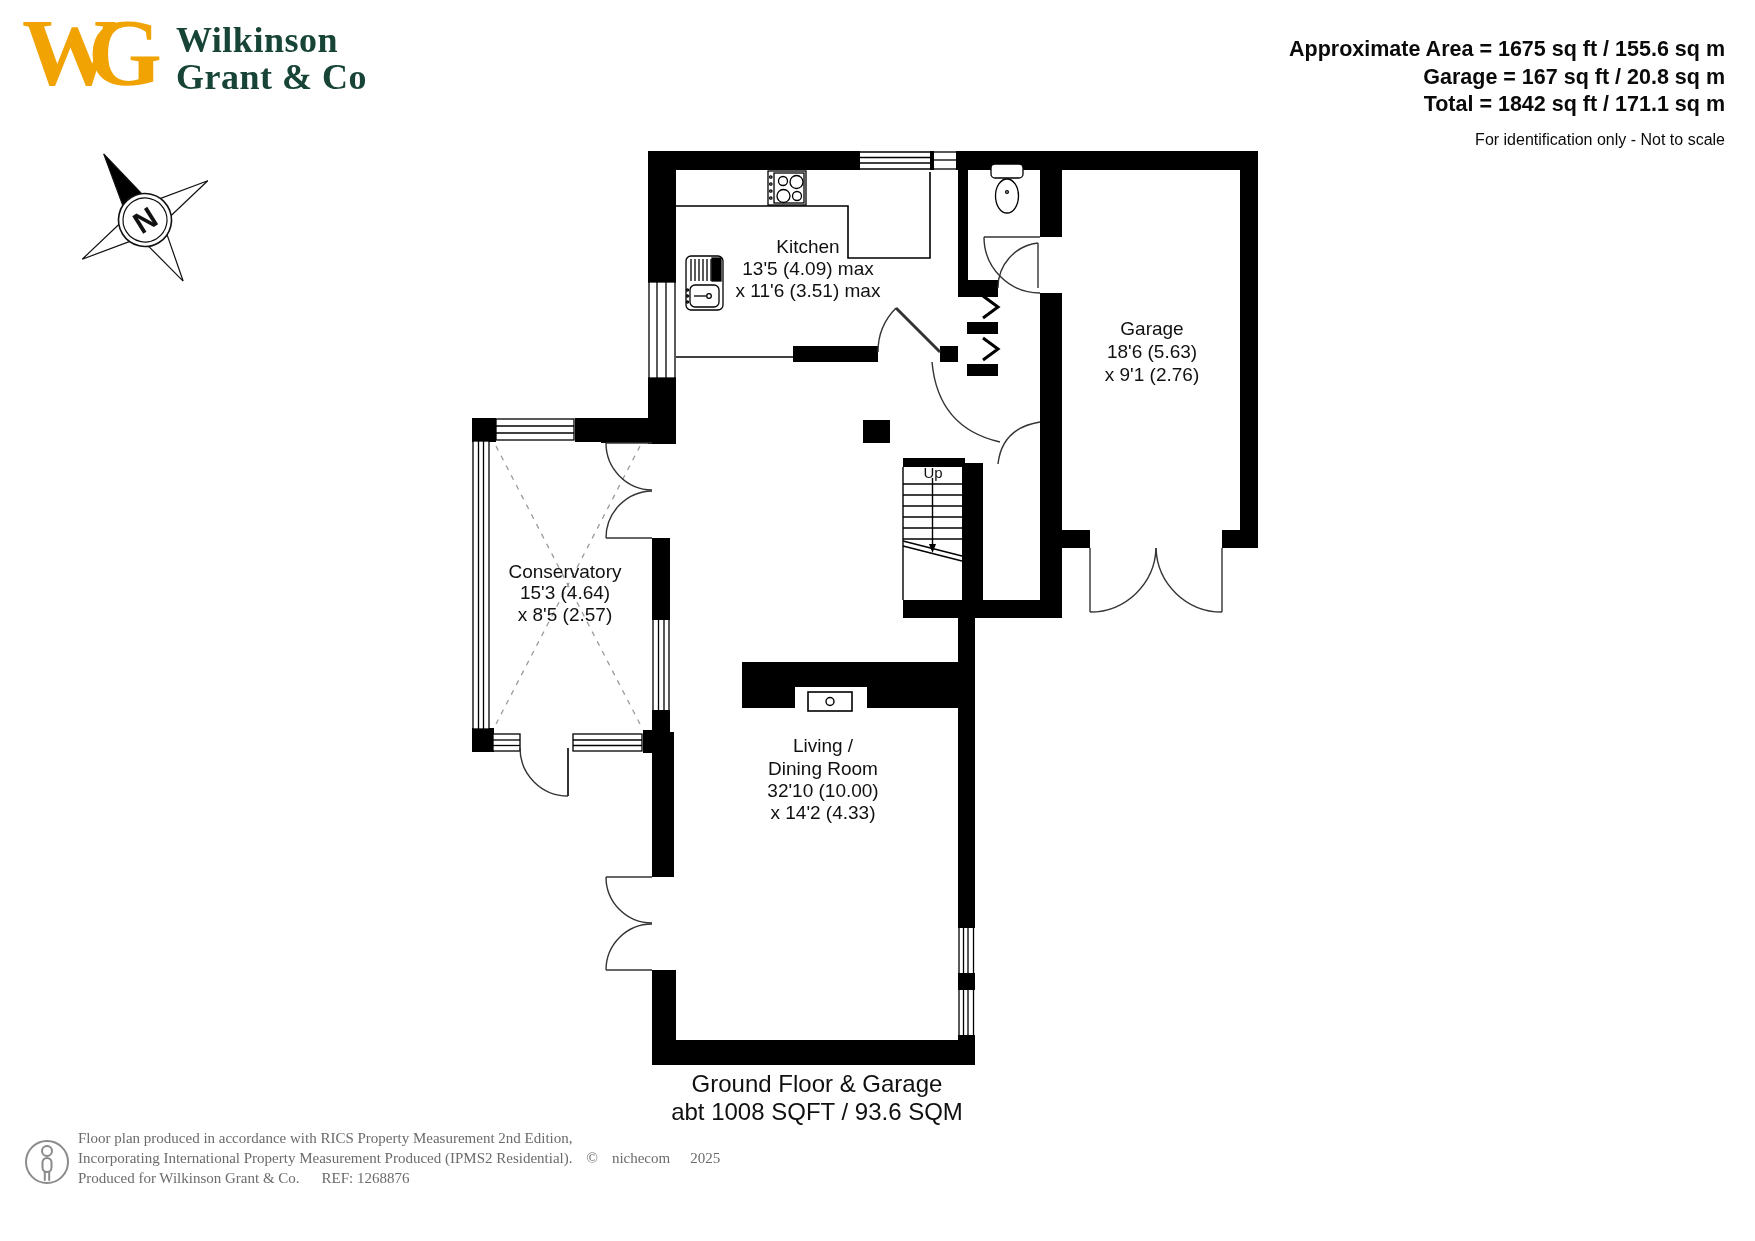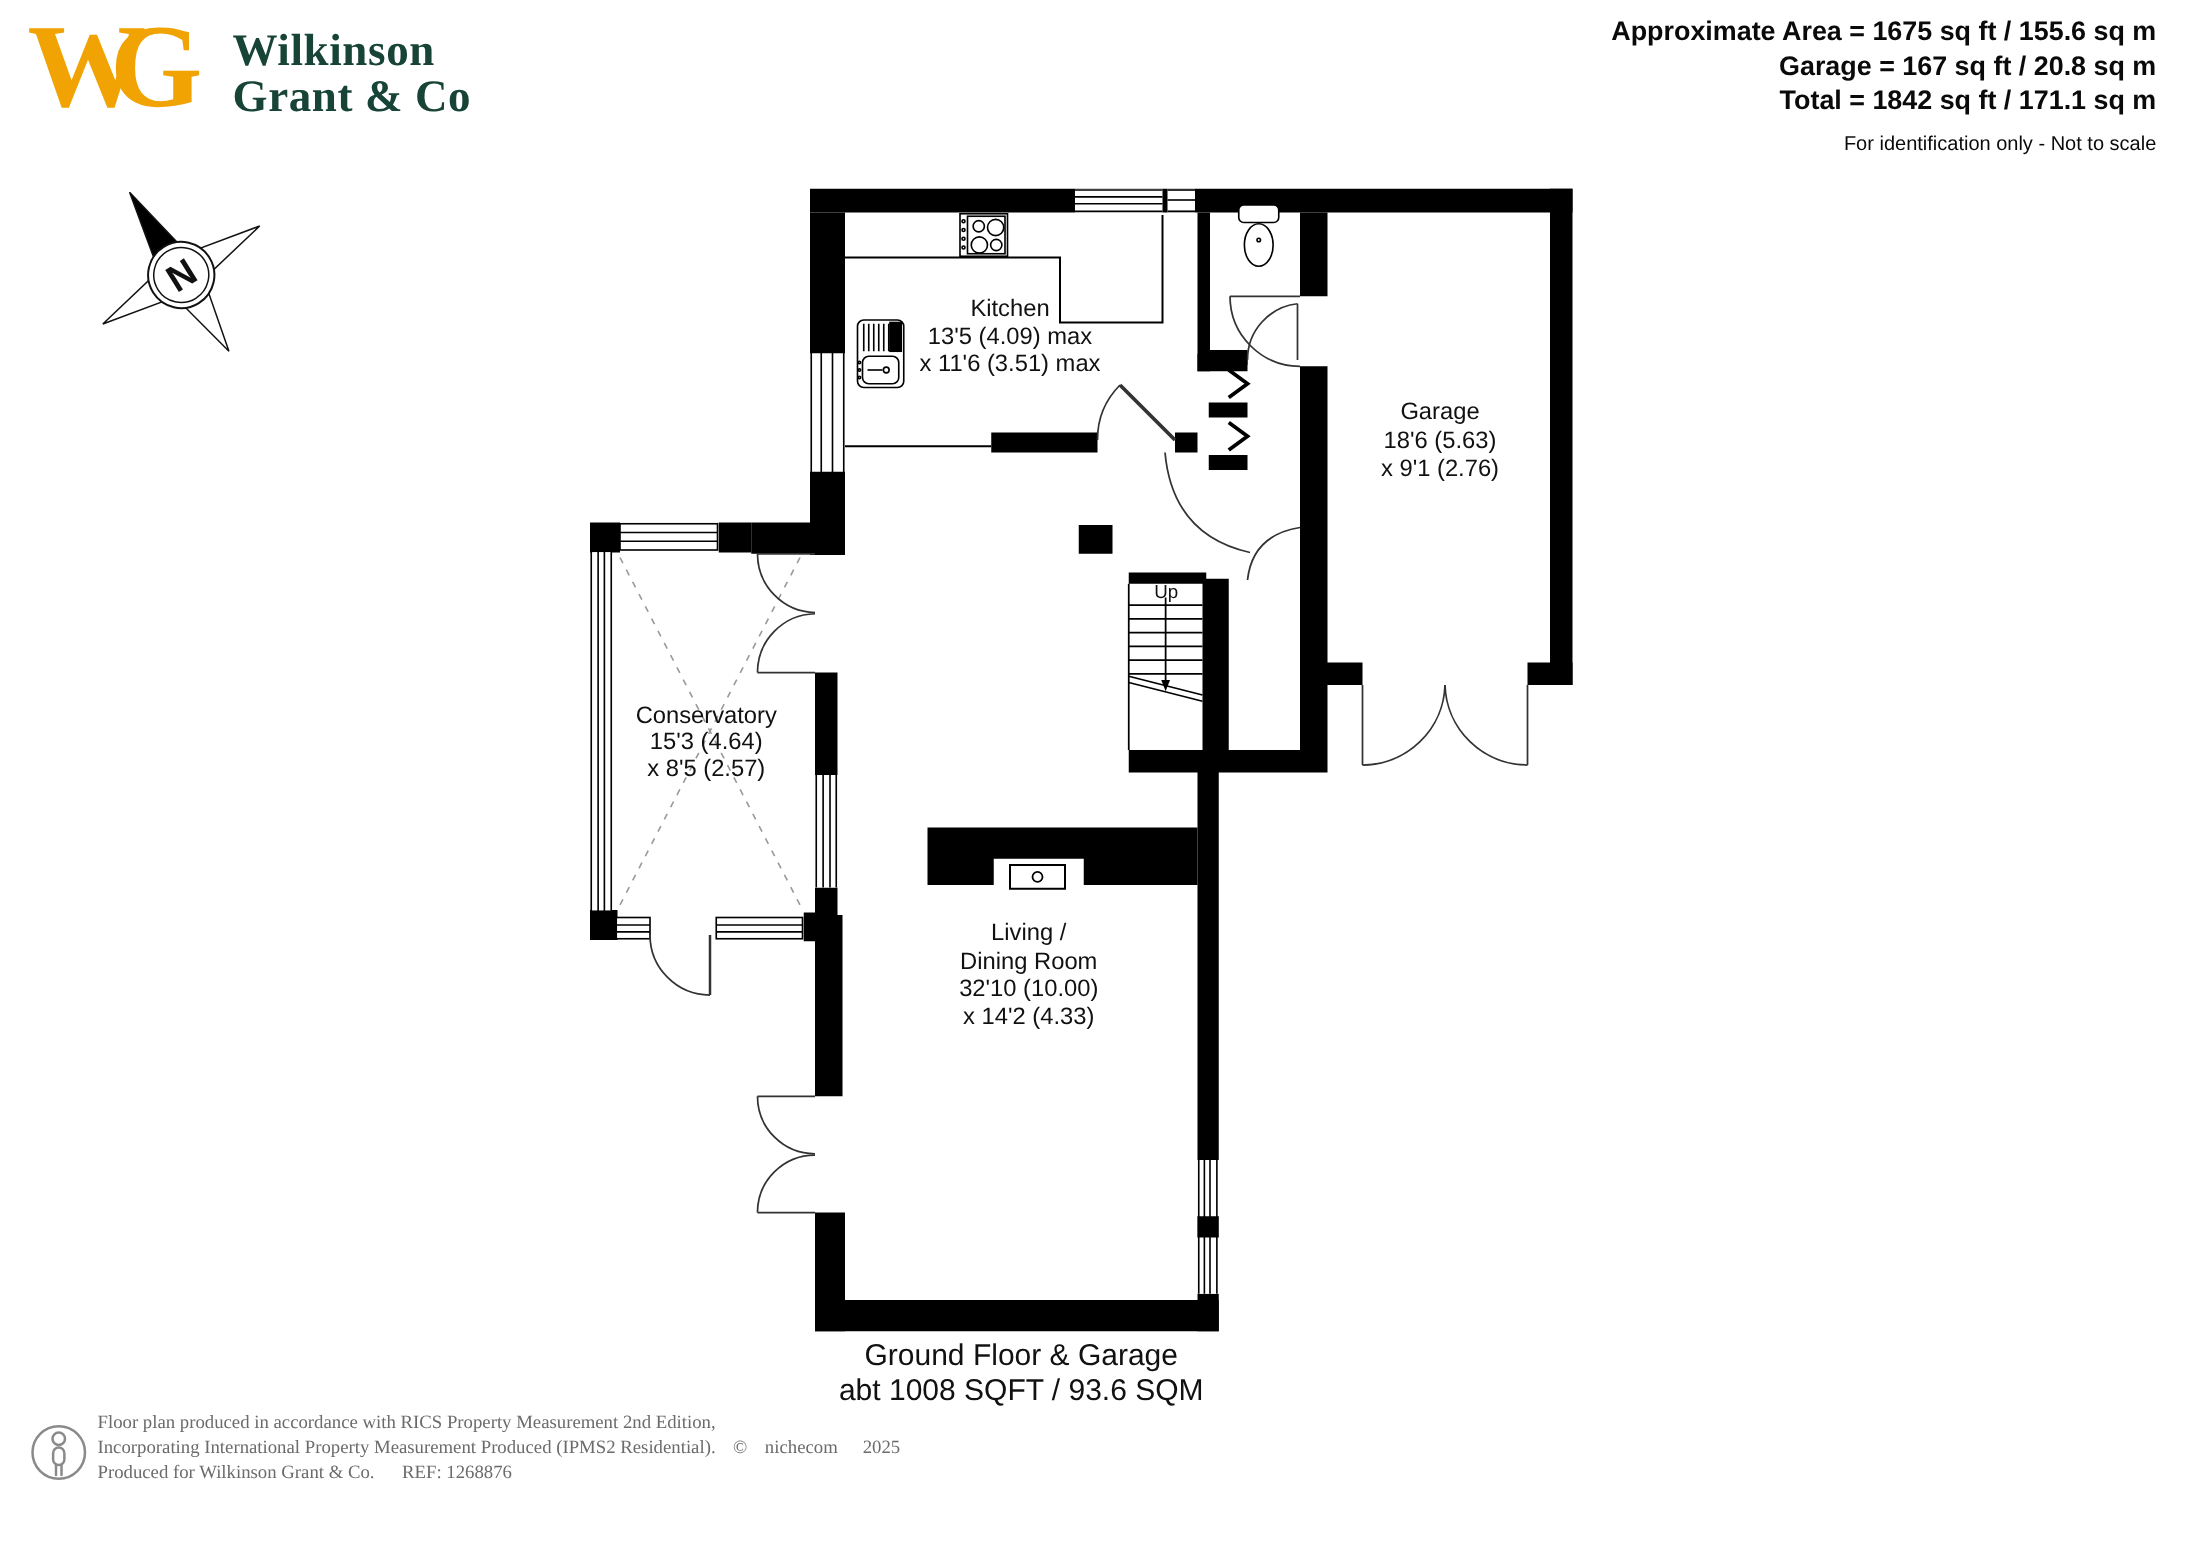--- a/index.html
+++ b/index.html
@@ -4,24 +4,24 @@
 <style>
   html,body{margin:0;padding:0;background:#ffffff;}
   #canvas{position:relative;width:1755px;height:1241px;background:#ffffff;overflow:hidden;
           font-family:"Liberation Sans",sans-serif;}
   
   .logo-mono{position:absolute;top:6px;left:22px;width:160px;height:100px;}
   .logo-w,.logo-g{position:absolute;top:0;font-family:"Liberation Serif",serif;font-weight:700;
           font-size:95px;line-height:95px;color:#F0A302;}
   .logo-w{left:0;}
   .logo-g{left:66px;}
-  .logo-name{position:absolute;top:22px;left:186px;color:#174437;
+  .logo-name{position:absolute;top:22px;left:176px;color:#174437;
           font-family:"Liberation Serif",serif;font-weight:700;font-size:36px;line-height:37px;
           letter-spacing:.5px;}
-  .area-block{position:absolute;top:12px;right:30px;text-align:right;color:#0a0a0a;
+  .area-block{position:absolute;top:36px;right:30px;text-align:right;color:#0a0a0a;
           font-size:21.5px;font-weight:700;line-height:27.5px;}
   .area-block .disclaimer{font-size:16px;font-weight:400;margin-top:7px;}
   
   .footer-text{position:absolute;left:78px;top:1128px;color:#6b6b6b;font-size:15px;line-height:20px;font-family:Liberation Serif, serif;}
   .footer-text .gap1{margin-left:14px;}
   .footer-text .gap2{margin-left:20px;text-align:center;}
   .footer-text .gap3{margin-left:22px;}
   svg{position:absolute;top:0;left:0;}
   svg text{font-family:"Liberation Sans",sans-serif;fill:#111;}
   .room-label{font-size:19px;}

